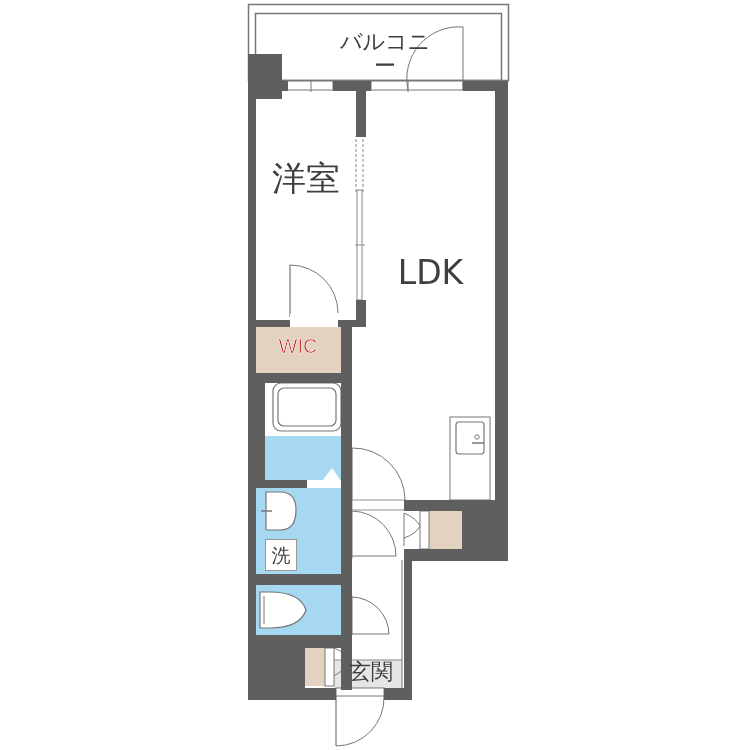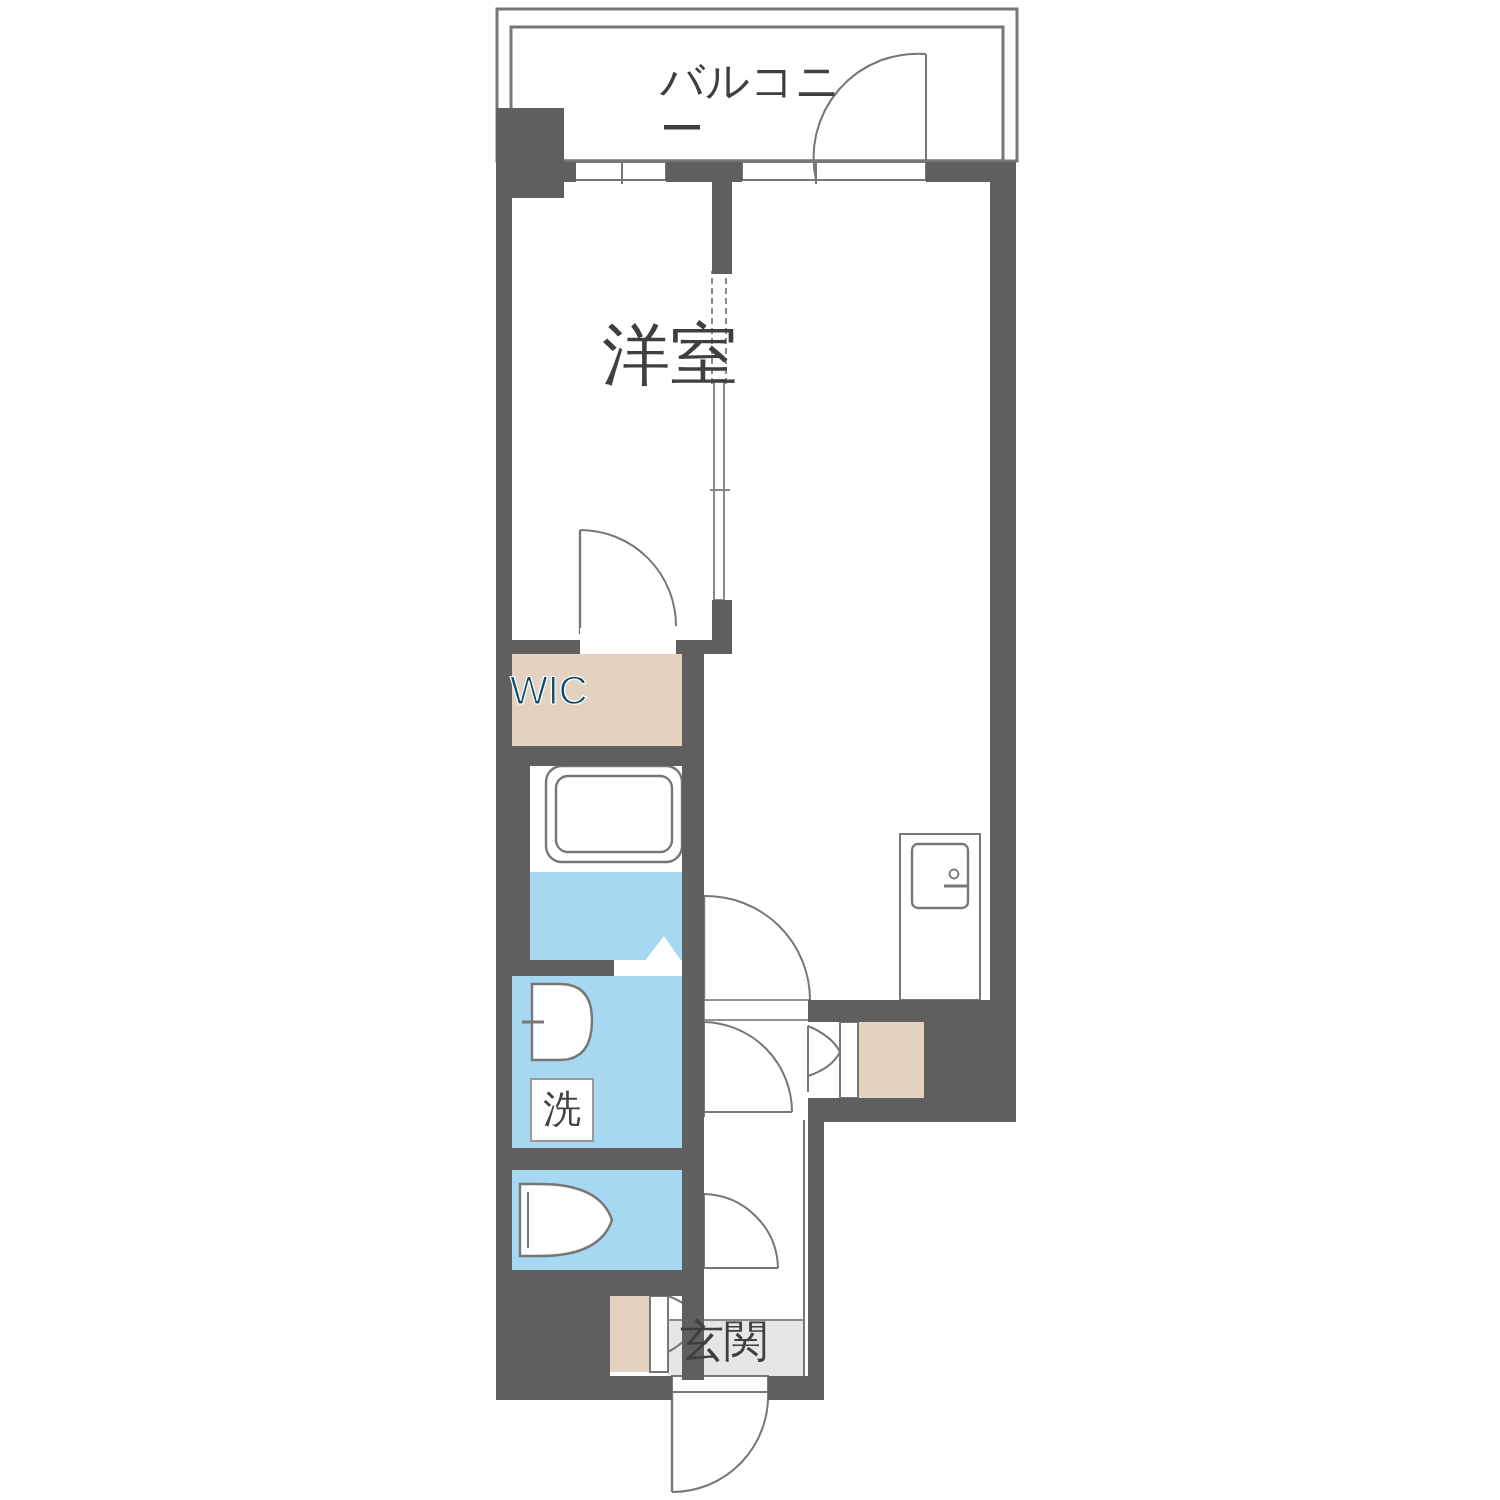--- a/index.html
+++ b/index.html
@@ -1,19 +1,19 @@
 <!DOCTYPE html>
 <html><head>
 <meta charset="utf-8">
 <style>
   html, body { margin:0; padding:0; background:#ffffff; }
   body { width:750px; height:750px; position:relative; overflow:hidden; font-family:"Liberation Sans", sans-serif; }
   .abs { position:absolute; }
   .wall { position:absolute; background:#5f5f5f; }
-  .room-label { position:absolute; color:#3f3f3f; text-align:left; line-height:1.08; font-family:"DejaVu Sans", sans-serif; }
+  .room-label { position:absolute; color:#3f3f3f; text-align:center; line-height:1.08; font-family:"DejaVu Sans", sans-serif; }
   svg { position:absolute; left:0; top:0; }
 </style>
 </head>
 <body>
 
 <svg width="750" height="750">
 
   <rect x="248.5" y="4.5" width="260" height="76" fill="none" stroke="#777" stroke-width="1.5"></rect>
   <rect x="255.5" y="13.5" width="246" height="67" fill="none" stroke="#777" stroke-width="1.5"></rect>
 
@@ -107,24 +107,25 @@
 <div class="wall" style="left:248px;top:648px;width:57px;height:52px;"></div>
 <div class="wall" style="left:248px;top:688px;width:88px;height:12px;"></div>
 <div class="wall" style="left:384px;top:688px;width:28px;height:12px;"></div>
 <div class="wall" style="left:404px;top:500px;width:104px;height:11px;"></div>
 <div class="wall" style="left:462px;top:500px;width:46px;height:61px;"></div>
 <div class="wall" style="left:404px;top:549px;width:104px;height:12px;"></div>
 <div class="wall" style="left:404px;top:549px;width:8px;height:151px;"></div>
 
 <div class="room-label" style="left:330px;top:30px;width:110px;font-size:22px;">バルコニー</div>
 
-<div class="room-label" style="left:256px;top:160px;width:100px;margin-left:45px;">
+<div class="room-label" style="left:256px;top:160px;width:100px;">
   <div style="font-size:34px;">洋室</div>
 </div>
 
 <div class="room-label" style="left:366px;top:255px;width:129px;">
+  <div style="font-size:33px;">LDK</div>
 </div>
 
-<div class="room-label" style="left:255px;top:336px;width:86px;font-size:20px;color:#0c4a6e;font-family:'Liberation Sans',sans-serif;-webkit-text-stroke:0.6px #fff;">WIC</div>
+<div class="room-label" style="left:255px;top:336px;width:86px;font-size:20px;color:#b91c1c;font-family:'Liberation Sans',sans-serif;-webkit-text-stroke:0.6px #fff;">WIC</div>
 
 <div class="abs" style="left:265px;top:539px;width:32px;height:32px;background:#fff;border:1px solid #999;box-sizing:border-box;font-size:19px;color:#444;text-align:center;line-height:30px;font-family:'DejaVu Sans',sans-serif;">洗</div>
 
 <div class="room-label" style="left:340px;top:660px;width:62px;font-size:22px;">玄関</div>
 
 </body></html>

